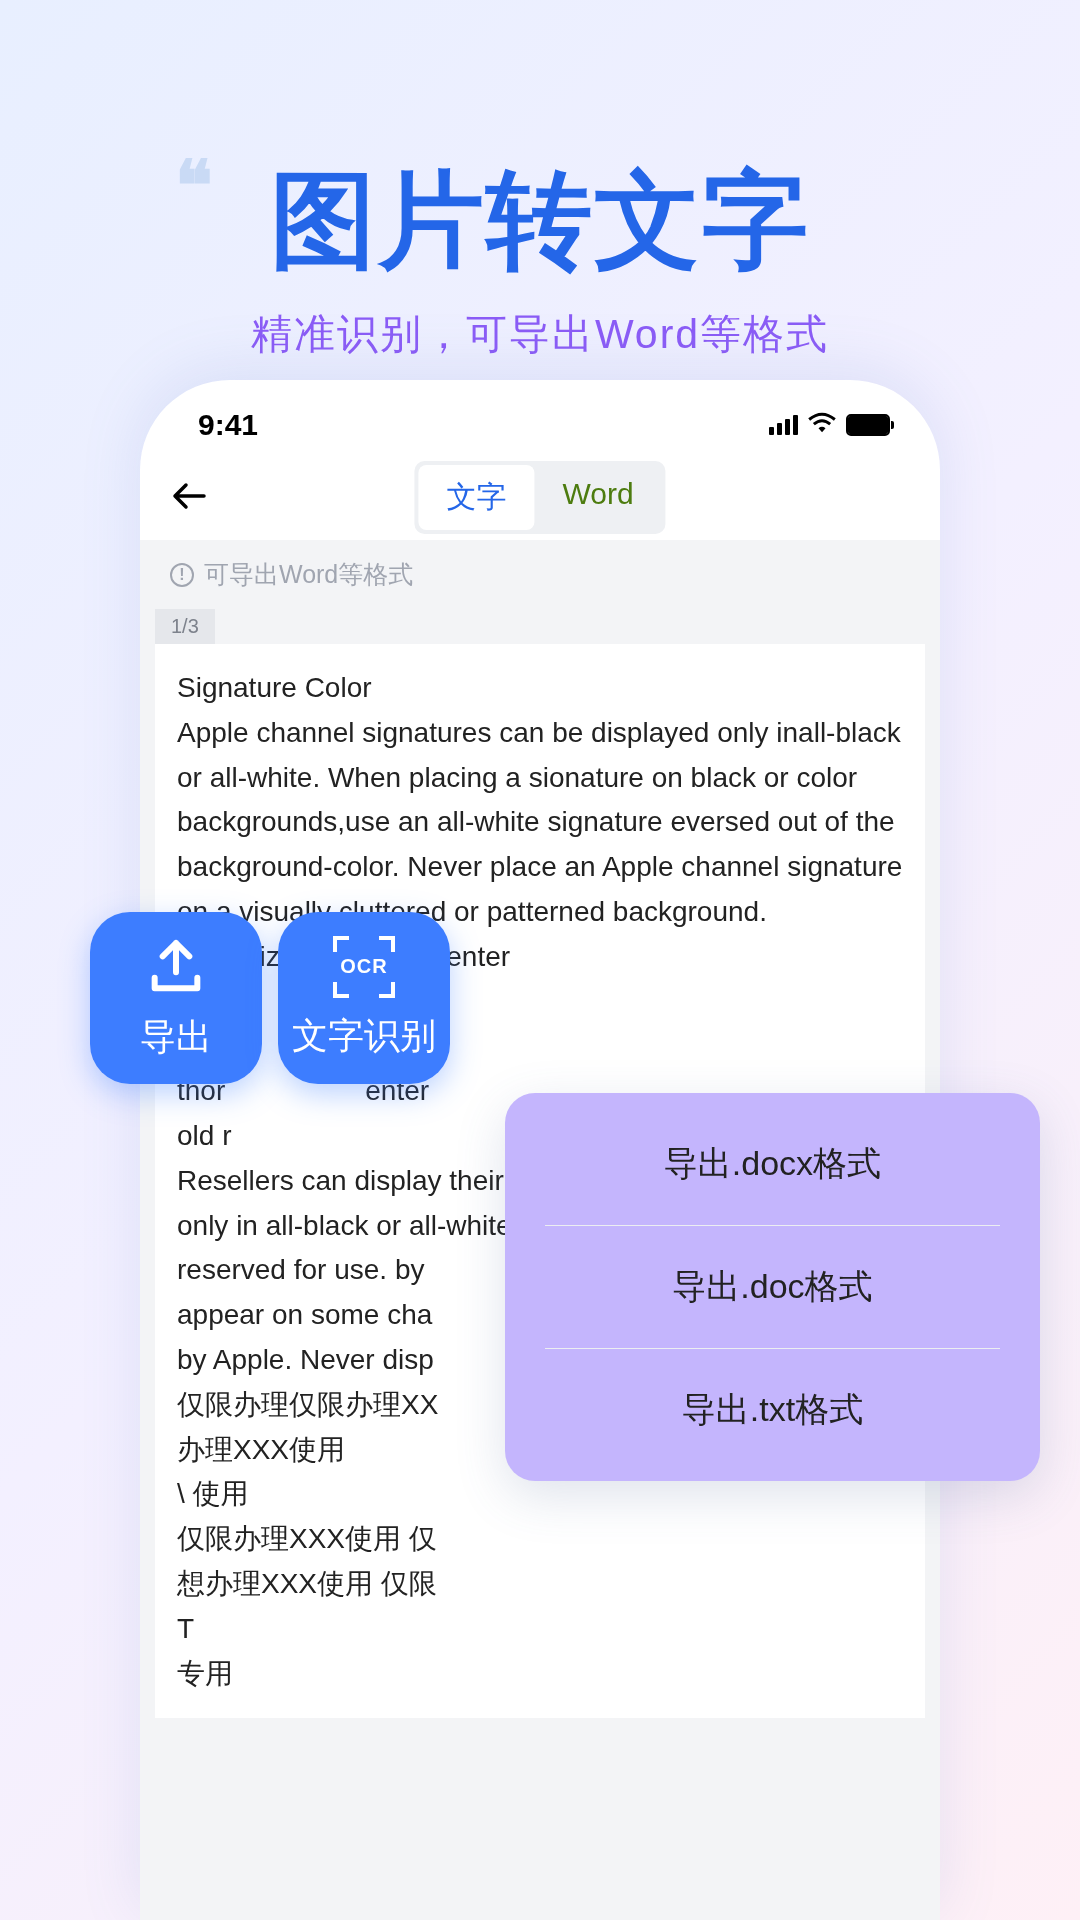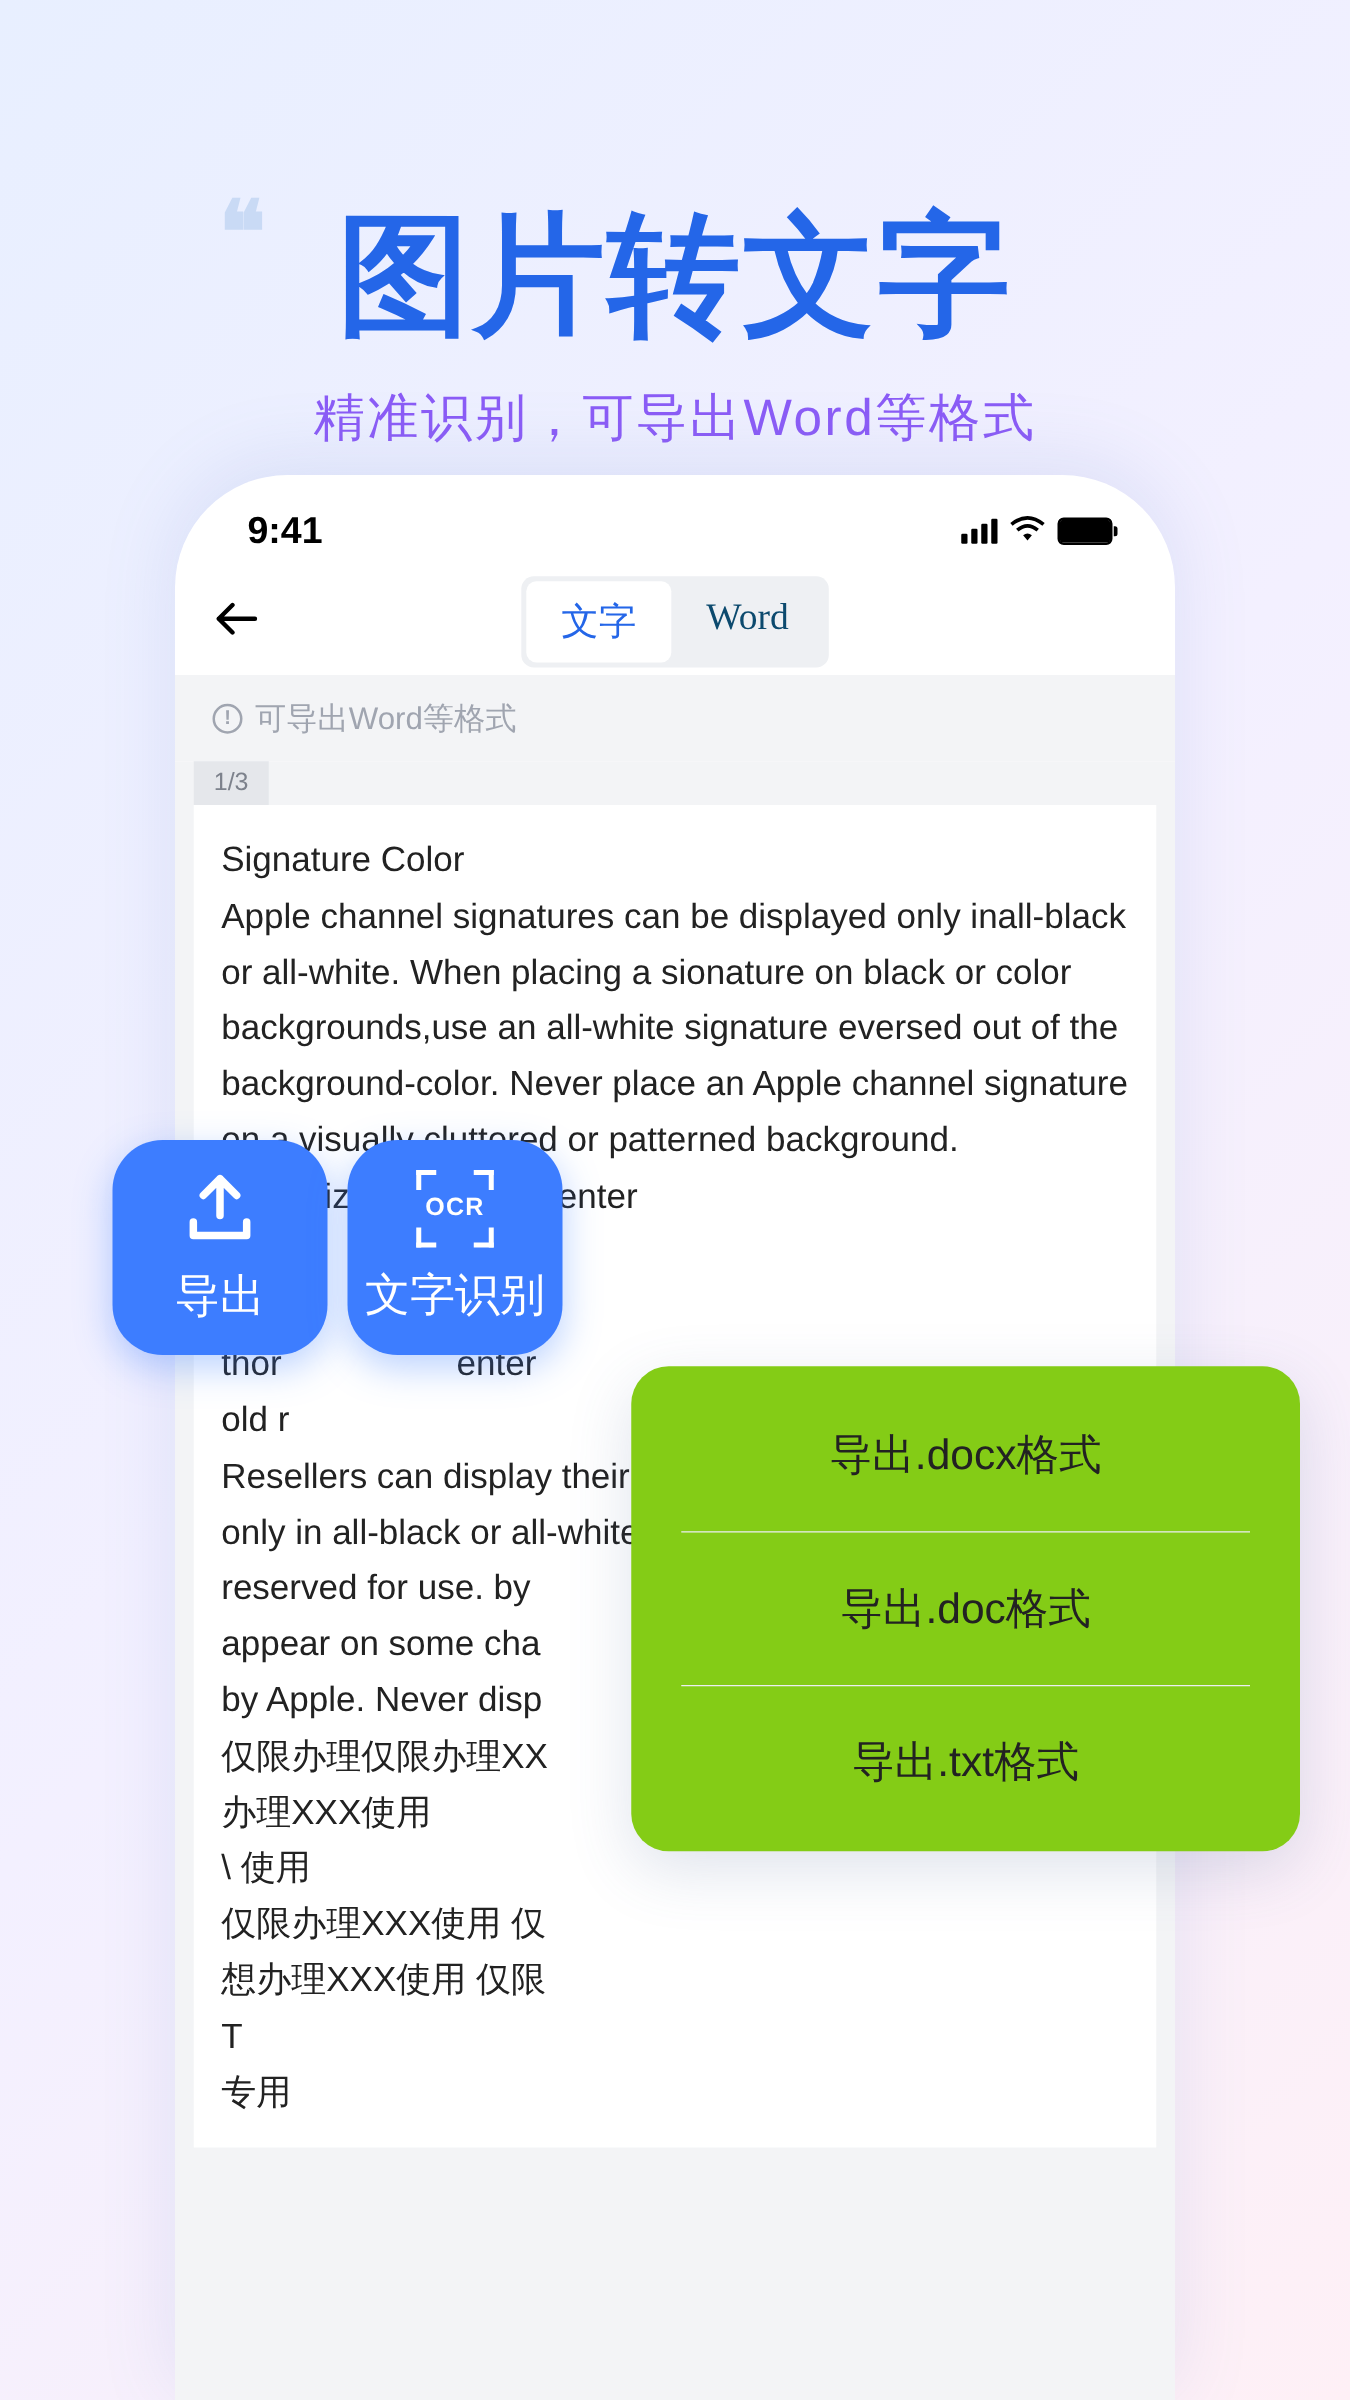--- a/index.html
+++ b/index.html
@@ -158,22 +158,21 @@
       cursor: pointer;
     }
 
     .tab.active {
       background: #fff;
       color: #2466e8;
       font-weight: 500;
     }
 
     .tab.inactive {
-      color: #0c4a6e;
-      font-family: Liberation Serif, serif;
+      color: #4d7c0f;
     }
 
     
     .hint-bar {
       background: #f3f4f6;
       padding: 18px 30px;
       display: flex;
       align-items: center;
       gap: 10px;
       color: #a0a5b0;
@@ -279,21 +278,21 @@
       font-weight: 700;
       letter-spacing: 1px;
     }
 
     
     .export-menu {
       position: absolute;
       right: 40px;
       top: 1093px;
       width: 535px;
-      background: #84cc16;
+      background: #c4b5fd;
       border-radius: 30px;
       box-shadow: 0 15px 50px rgba(80, 100, 150, 0.18);
       padding: 10px 0;
     }
 
     .export-item {
       padding: 38px 40px;
       font-size: 34px;
       color: #222;
       text-align: center;

